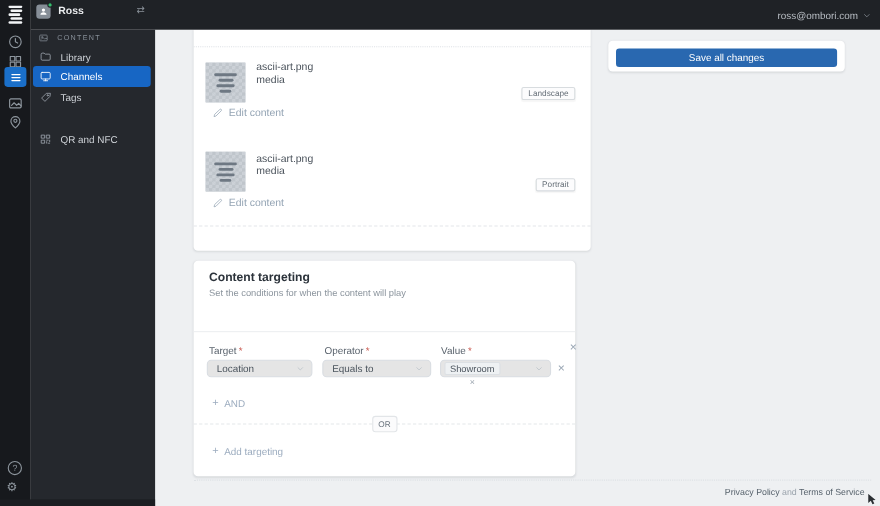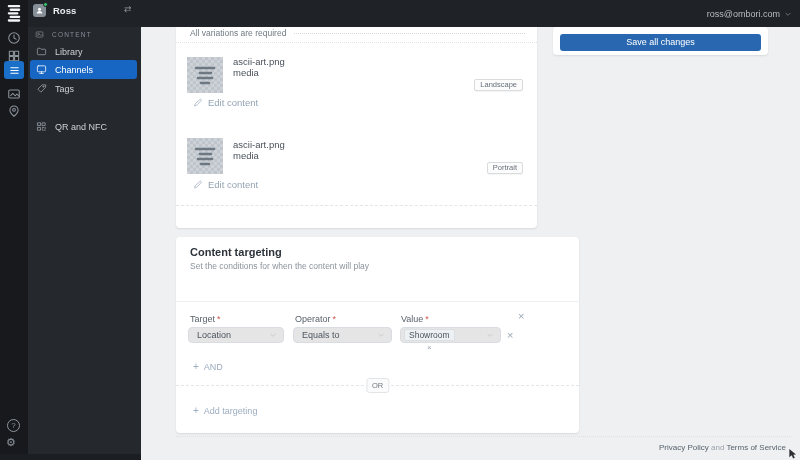--- a/index.html
+++ b/index.html
@@ -57,42 +57,42 @@
                       linear-gradient(45deg,#cdd2d8 25%,#bfc5cb 25%,#bfc5cb 75%,#cdd2d8 75%);
      background-size:6px 6px; background-position:0 0,3px 3px; cursor:pointer; }
   .media-thumb svg { position:absolute; left:5px; top:5px; width:26px; height:26px; stroke:#6e7883; stroke-width:2.6; stroke-linecap:round; fill:none; }
   .media-name { position:absolute; left:57px; width:52px; font-size:9.5px; line-height:11px; color:#4a525b; overflow-wrap:break-word; }
   .orient-badge { position:absolute; right:14px; height:12px; padding:0 5px; border:1px solid #d8dcdf; border-radius:2px; background:#fcfcfd; font-size:7.5px; line-height:10px; color:#666f78; box-shadow:0 1px 1px rgba(0,0,0,.04); }
   .edit-link { position:absolute; left:17px; display:flex; align-items:center; gap:5px; color:#94a4b4; font-size:9.5px; cursor:pointer; }
   .edit-link svg { width:10px; height:10px; stroke:currentColor; fill:none; stroke-width:1.6; stroke-linecap:round; stroke-linejoin:round; }
   .dashed-hr { position:absolute; left:0; right:0; border-top:1px dashed #e3e6e9; }
 
   
-  .card-targeting { left:35px; top:210px; width:403px; height:196px; border-radius:4px; }
+  .card-targeting { left:35px; top:210px; width:347px; height:196px; border-radius:4px; }
   .tgt-title { position:absolute; left:14px; top:9px; font-size:11px; font-weight:bold; color:#2c333b; }
   .tgt-sub { position:absolute; left:14px; top:24px; font-size:8.5px; color:#8b949d; }
   .reach-bar { position:absolute; left:12px; top:35px; width:335px; height:21px; background:#dae1ea; border:1px solid #bac5d3; border-radius:3px; display:flex; align-items:center; padding-left:9px; }
   .reach-text { font-size:9px; color:#3f4955; }
   .tgt-divider { position:absolute; left:0; right:0; top:64px; border-top:1px solid #edeff1; }
   .fld-label { position:absolute; top:77px; font-size:9px; color:#59626c; }
   .req { color:#c9584e; margin-left:2px; }
   .select { position:absolute; top:90px; height:16px; border:1px solid #d9dde2; border-radius:4px; background:#e5e5e5; display:flex; align-items:center; padding:0 6px 0 8px; cursor:pointer; }
   .select-value { font-size:9px; color:#4c555e; flex:1; }
   .select svg { width:8px; height:8px; stroke:#b7bec5; fill:none; stroke-width:2; flex:none; }
   .tag-pill { display:flex; align-items:center; gap:4px; background:#eef1f3; border:1px solid #dce0e4; border-radius:2px; padding:0 4px; height:12px; margin-left:-5px; margin-right:4px;flex-direction:column; }
   .tag-text { font-size:8.5px; color:#4c555e; }
   .tag-x { font-size:8px; color:#98a2ac; cursor:pointer; line-height:1; }
   .x-btn { position:absolute; color:#9aa7b5; font-size:11px; line-height:1; cursor:pointer; }
   .link-row { position:absolute; left:17px; display:flex; align-items:center; gap:5px; color:#9cacbf; font-size:9px; cursor:pointer; }
   .link-plus { font-size:10px; }
   .or-divider { position:absolute; left:0; right:0; top:148px; border-top:1px dashed #e4e7ea; }
   .or-pill { position:absolute; left:50%; top:141px; transform:translateX(-50%); background:#fbfbfc; border:1px solid #e2e5e8; border-radius:3px; padding:2px 5px; font-size:7.5px; color:#6c757f; }
 
   
-  .card-save { left:412px; top:0; width:215px; height:28px; border-radius:4px; }
+  .card-save { left:412px; top:10px; width:215px; height:28px; border-radius:4px; }
   .save-btn { position:absolute; left:7px; top:7px; width:201px; height:17px; background:#2968b0; border-radius:3px; color:#fff; font-size:9px; text-align:center; line-height:17px; cursor:pointer; }
 
   
   .footer-line { position:absolute; left:35px; right:8px; top:409px; border-top:1px dotted #dde1e5; }
   .footer { position:absolute; right:14px; top:416px; font-size:8px; color:#9aa3ac; }
   .footer-link { color:#57626c; cursor:pointer; }
   .corner-cursor { position:absolute; right:2px; bottom:1px; width:9px; height:10px; z-index:6; }
 </style>
 </head>
 <body>
@@ -208,24 +208,20 @@
         <line x1="17" y1="20" x2="20" y2="20"></line>
       </svg>
     <span class="side-item-label">QR and NFC</span>
   </div>
 </div>
 <div class="bottom-strip"></div>
 
 <div class="wrapper">
 
   <div class="card card-variations">
-    <div class="note-row">
-      <span class="note-text">All variations are required</span>
-      <span class="note-rule"></span>
-    </div>
     <div class="dotted-hr" style="top:15px"></div>
 
     <div class="media-thumb" style="top:30px">
       <svg viewBox="0 0 26 26">
           <line x1="4" y1="6" x2="22" y2="6"></line>
           <line x1="8" y1="11" x2="19" y2="11"></line>
           <line x1="6" y1="16" x2="20" y2="16"></line>
           <line x1="9" y1="21" x2="17" y2="21"></line>
         </svg>
     </div>

